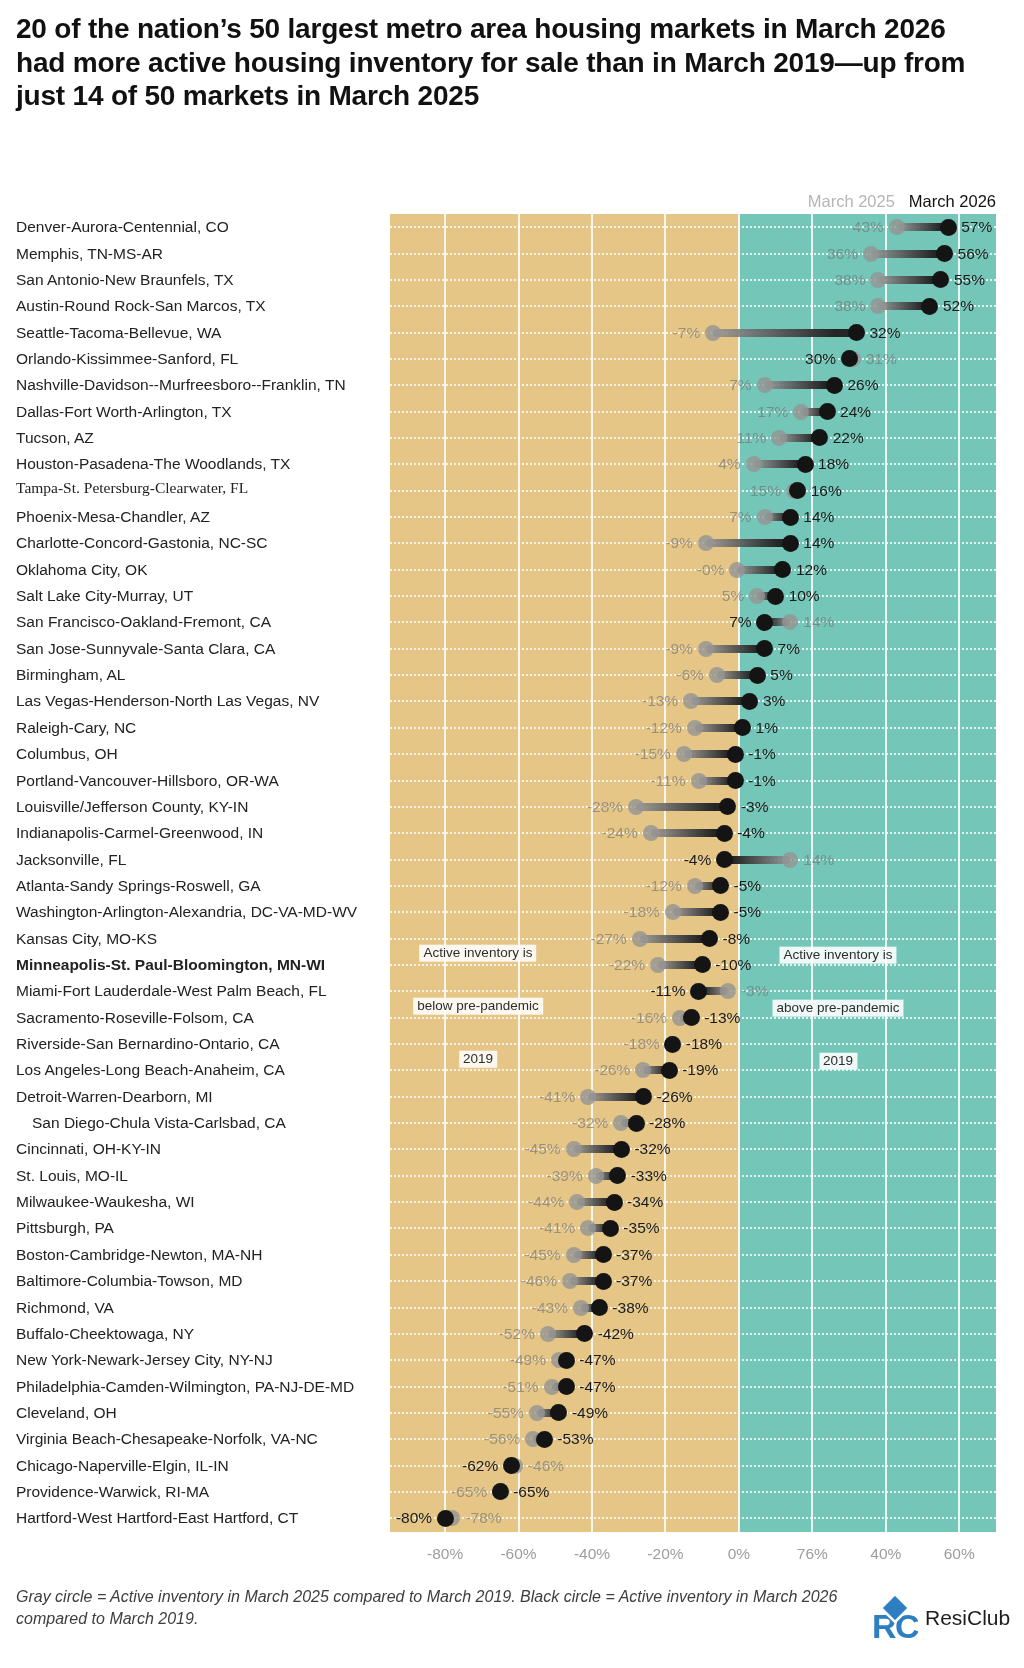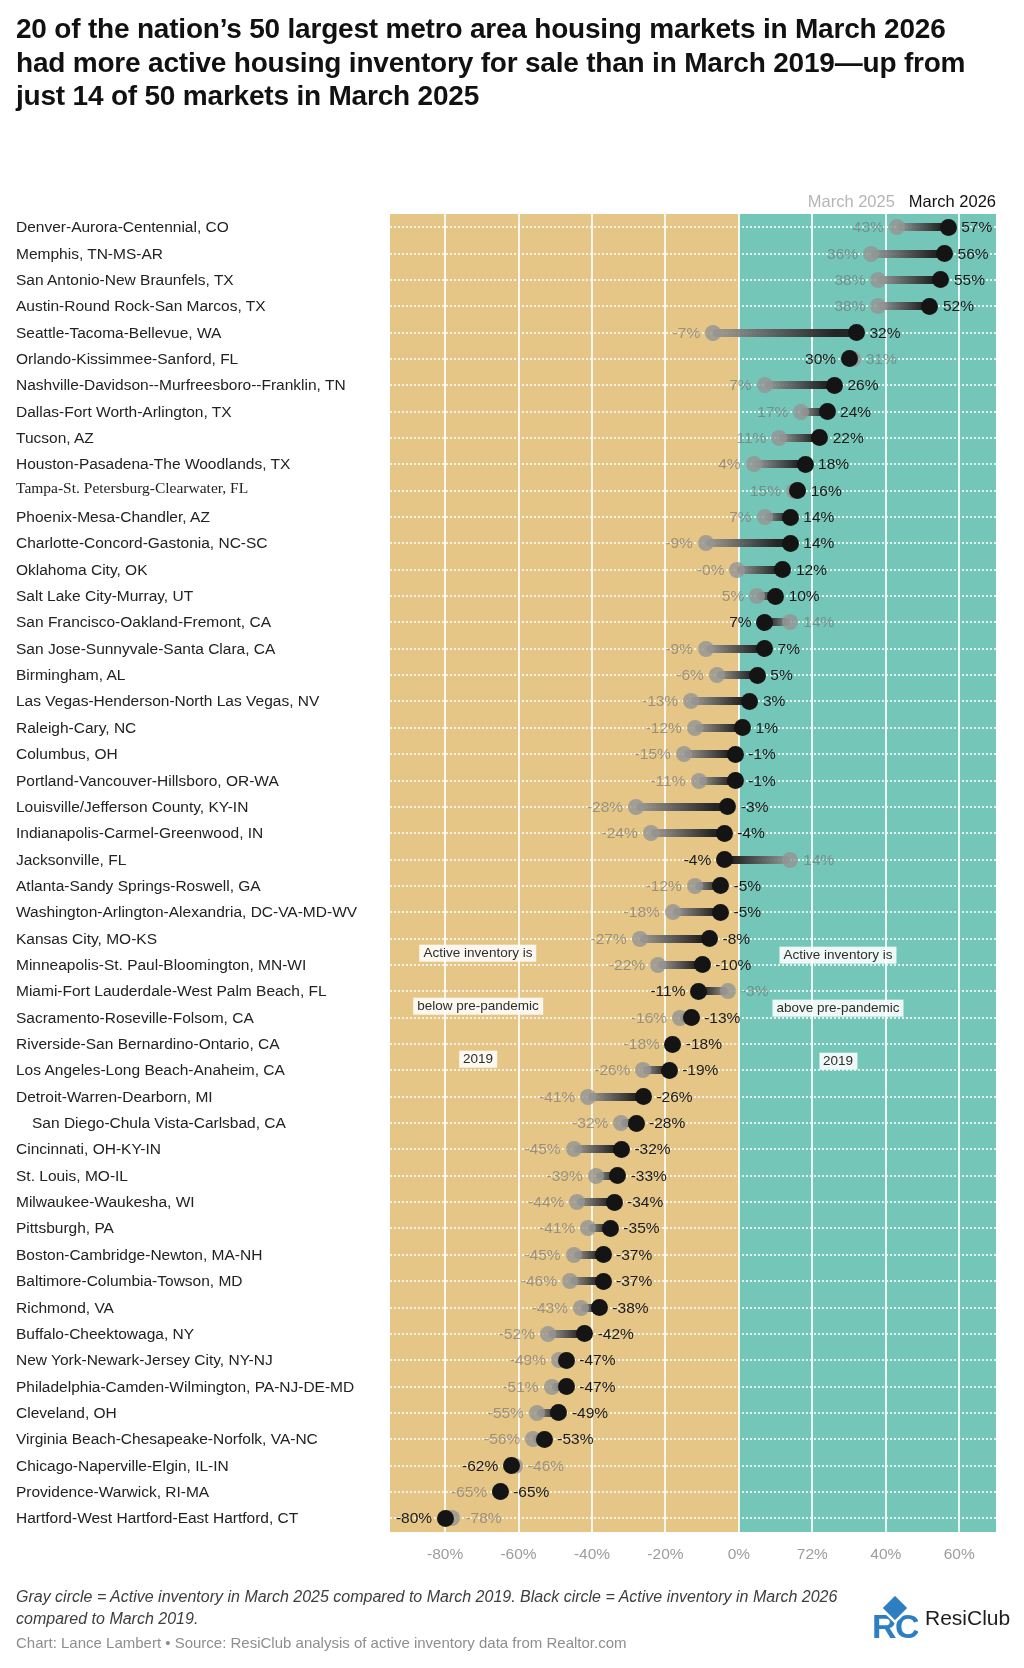--- a/index.html
+++ b/index.html
@@ -375,21 +375,21 @@
       <div class="metro" style="top: 701.475px;">Las Vegas-Henderson-North Las Vegas, NV</div>
       <div class="metro" style="top: 727.825px;">Raleigh-Cary, NC</div>
       <div class="metro" style="top: 754.175px;">Columbus, OH</div>
       <div class="metro" style="top: 780.525px;">Portland-Vancouver-Hillsboro, OR-WA</div>
       <div class="metro" style="top: 806.875px;">Louisville/Jefferson County, KY-IN</div>
       <div class="metro" style="top: 833.225px;">Indianapolis-Carmel-Greenwood, IN</div>
       <div class="metro" style="top: 859.575px;">Jacksonville, FL</div>
       <div class="metro" style="top: 885.925px;">Atlanta-Sandy Springs-Roswell, GA</div>
       <div class="metro" style="top: 912.275px;">Washington-Arlington-Alexandria, DC-VA-MD-WV</div>
       <div class="metro" style="top: 938.625px;">Kansas City, MO-KS</div>
-      <div class="metro" style="top: 964.975px;">Minneapolis-St. Paul-Bloomington, MN-WI</div>
+      <div class="metro" style="top: 964.975px; font-weight: bold;">Minneapolis-St. Paul-Bloomington, MN-WI</div>
       <div class="metro" style="top: 991.325px;">Miami-Fort Lauderdale-West Palm Beach, FL</div>
       <div class="metro" style="top: 1017.67px;">Sacramento-Roseville-Folsom, CA</div>
       <div class="metro" style="top: 1044.03px; text-align: center;">Riverside-San Bernardino-Ontario, CA</div>
       <div class="metro" style="top: 1070.38px;">Los Angeles-Long Beach-Anaheim, CA</div>
       <div class="metro" style="top: 1096.72px;">Detroit-Warren-Dearborn, MI</div>
       <div class="metro" style="top: 1123.08px; margin-left: 16px;">San Diego-Chula Vista-Carlsbad, CA</div>
       <div class="metro" style="top: 1149.42px;">Cincinnati, OH-KY-IN</div>
       <div class="metro" style="top: 1175.78px;">St. Louis, MO-IL</div>
       <div class="metro" style="top: 1202.12px;">Milwaukee-Waukesha, WI</div>
       <div class="metro" style="top: 1228.47px;">Pittsburgh, PA</div>
@@ -404,38 +404,37 @@
       <div class="metro" style="top: 1465.62px;">Chicago-Naperville-Elgin, IL-IN</div>
       <div class="metro" style="top: 1491.97px;">Providence-Warwick, RI-MA</div>
       <div class="metro" style="top: 1518.33px;">Hartford-West Hartford-East Hartford, CT</div>
     </div>
   <div id="ticks">
       <div class="tick" style="left: 445.091px;">-80%</div>
       <div class="tick" style="left: 518.545px;">-60%</div>
       <div class="tick" style="left: 592px;">-40%</div>
       <div class="tick" style="left: 665.455px;">-20%</div>
       <div class="tick" style="left: 738.909px;">0%</div>
-      <div class="tick" style="left: 812.364px;">72%</div>
+      <div class="tick" style="left: 812.364px;">76%</div>
       <div class="tick" style="left: 885.818px;">40%</div>
       <div class="tick" style="left: 959.273px;">60%</div>
     </div>
 
   <div class="anno" style="left:478px;top:1006px;">
     <span>Active inventory is</span><br>
     <span>below pre-pandemic</span><br>
     <span>2019</span>
   </div>
   <div class="anno" style="left:838px;top:1008px;">
     <span>Active inventory is</span><br>
     <span>above pre-pandemic</span><br>
     <span>2019</span>
   </div>
 
   <div id="footnote">Gray circle = Active inventory in March 2025 compared to March 2019. Black circle = Active inventory in March 2026 compared to March 2019.</div>
-  <div id="credit">Chart: Lance Lambert • Source: ResiClub analysis of active inventory data from Realtor.com</div>
 
   <div id="brand">
     <svg width="46" height="48" viewBox="0 0 46 48">
       <text x="0" y="44" font-family="Liberation Sans, sans-serif" font-size="34" font-weight="bold" fill="#2d7fc1">R</text>
       <text x="23" y="44" font-family="Liberation Sans, sans-serif" font-size="34" font-weight="bold" fill="#2d7fc1">C</text>
       <polygon points="23,0 37,14 23,28 9,14" fill="#2d7fc1" stroke="#ffffff" stroke-width="2.5"></polygon>
     </svg>
     <span class="brand-text">ResiClub</span>
   </div>
 </div>

